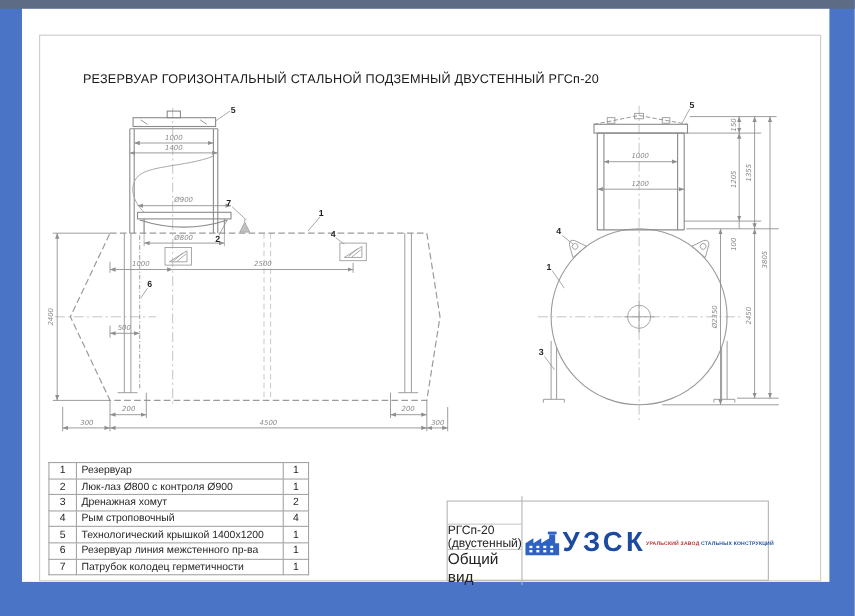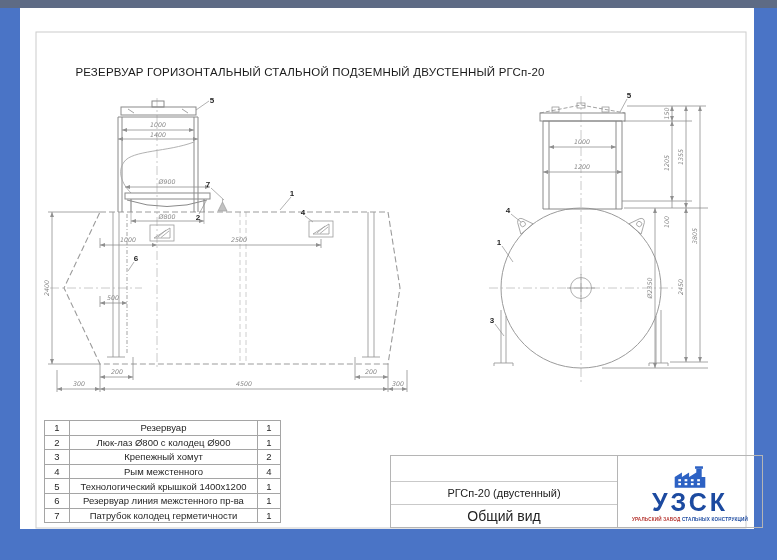--- a/index.html
+++ b/index.html
@@ -23,32 +23,32 @@
   
   table.parts{
     position:absolute;left:44px;top:420px;width:225px;
     border-collapse:collapse;table-layout:fixed;
   }
   table.parts td{
     border:1px solid #a5a5a5;font-size:9.5px;color:#262626;
     height:13.6px;padding:0 4px;white-space:nowrap;overflow:hidden;
   }
   table.parts td:nth-child(1){width:24px;text-align:center;padding:0;}
-  table.parts td:nth-child(2){width:179px;text-align:center;margin-left:27px;}
+  table.parts td:nth-child(2){width:179px;text-align:left;margin-left:27px;}
   table.parts td:nth-child(3){width:22px;text-align:center;padding:0;}
   
   .title-block{
-    position:absolute;left:390px;top:455px;width:373px;height:73px;
-    border:1px solid #b5b5b5;display:flex;box-sizing:border-box;
+    position:absolute;left:406px;top:455px;width:293px;height:73px;
+    border:1px solid #b5b5b5;display:flex;box-sizing:border-box;align-items:center;
   }
   .tb-left{width:226px;border-right:1px solid #b5b5b5;display:flex;flex-direction:column;}
   .tb-row-empty{height:25px;border-bottom:1px solid #c9c9c9;}
   .tb-row-model{height:22px;border-bottom:1px solid #c9c9c9;display:flex;align-items:center;justify-content:center;font-size:11px;color:#222;}
   .tb-row-view{flex:1;display:flex;align-items:center;justify-content:center;font-size:14px;color:#222;}
-  .tb-logo{flex:1;display:flex;flex-direction:column;align-items:center;justify-content:center;padding-top:2px;}
+  .tb-logo{flex:1;display:flex;flex-direction:row;align-items:center;justify-content:center;padding-top:2px;}
   .logo-abbr{font-size:25px;font-weight:bold;color:#1c4aa0;letter-spacing:3px;line-height:1;margin-top:1px;}
   .logo-caption{font-size:4.6px;font-weight:bold;letter-spacing:.2px;margin-top:2px;white-space:nowrap;}
   .logo-caption .c1{color:#b5342f;}
   .logo-caption .c2{color:#1c4aa0;}
 </style>
 </head>
 <body>
 
 <div class="top-strip"></div>
 <div class="page"></div>
@@ -230,31 +230,31 @@
 
 <table class="parts">
   <tbody>
       <tr>
         <td>1</td>
         <td>Резервуар</td>
         <td>1</td>
       </tr>
       <tr>
         <td>2</td>
-        <td>Люк-лаз Ø800 с колодец Ø900</td>
+        <td>Люк-лаз Ø800 с контроля Ø900</td>
         <td>1</td>
       </tr>
       <tr>
         <td>3</td>
-        <td>Крепежный хомут</td>
+        <td>Дренажная хомут</td>
         <td>2</td>
       </tr>
       <tr>
         <td>4</td>
-        <td>Рым межстенного</td>
+        <td>Рым строповочный</td>
         <td>4</td>
       </tr>
       <tr>
         <td>5</td>
         <td>Технологический крышкой 1400x1200</td>
         <td>1</td>
       </tr>
       <tr>
         <td>6</td>
         <td>Резервуар линия межстенного пр-ва</td>

